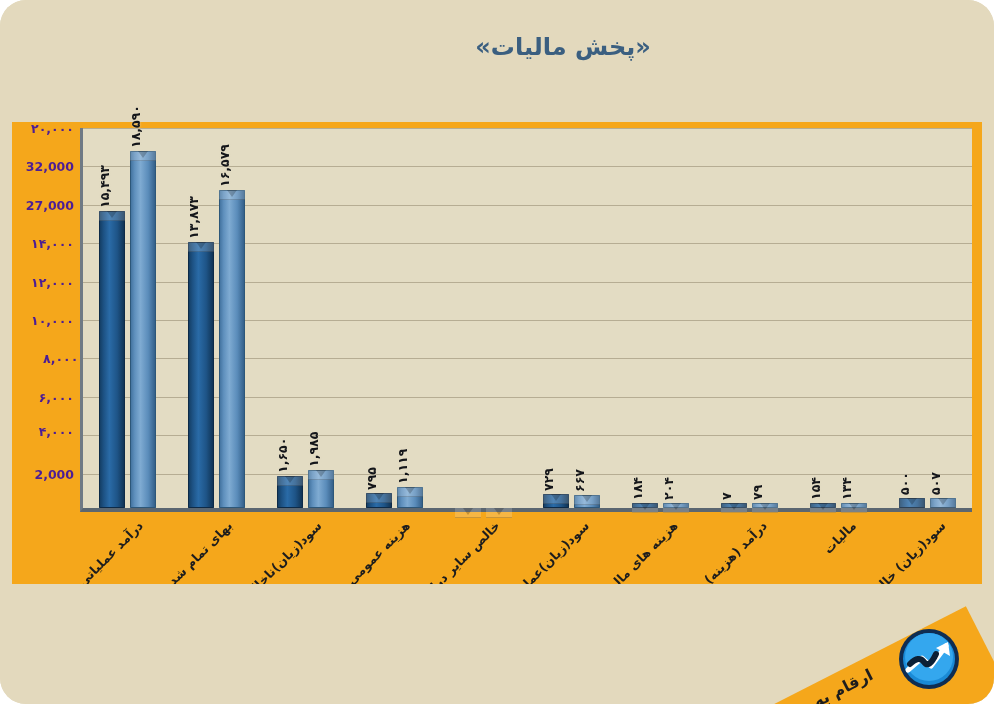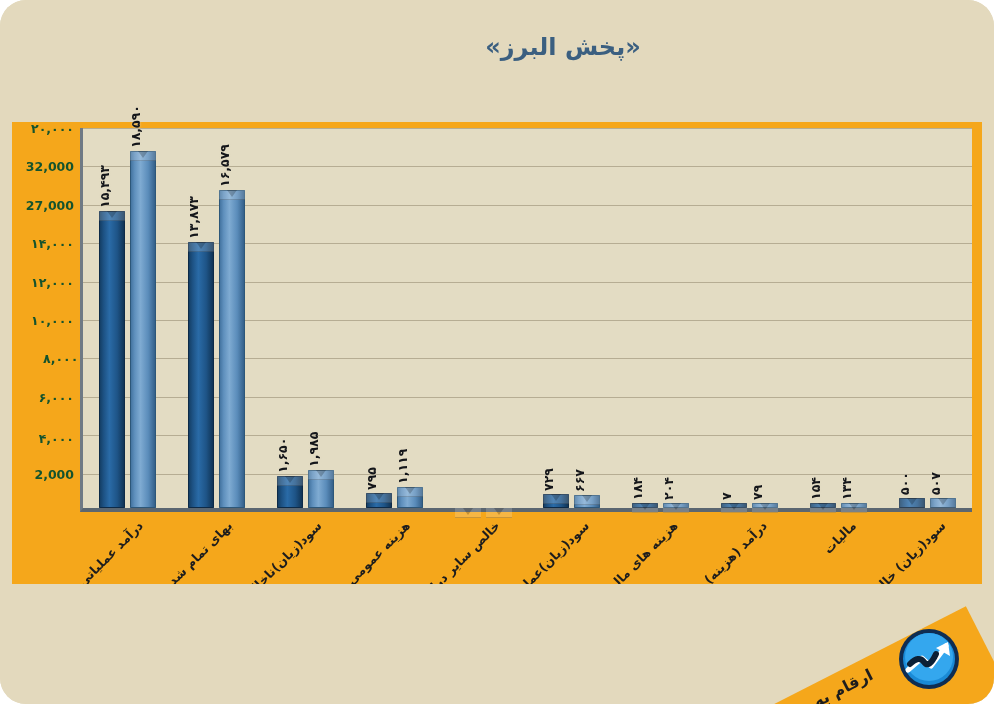--- a/index.html
+++ b/index.html
@@ -66,21 +66,21 @@
     left: 0px; top: 0px;
     width: 66px; height: 390px;
   }
   .ytick {
     position: absolute;
     right: 4px;
     width: 62px;
     text-align: right;
     font-size: 12.5px;
     font-weight: bold;
-    color: #14532d;
+    color: #4c1d95;
     transform: translateY(-50%);
     white-space: nowrap;
     direction: ltr;
   }
 
   
   #plot {
     position: absolute;
     left: 68px; top: 6px;
     width: 892px; height: 384px;
@@ -234,29 +234,29 @@
 </style>
 </head>
 <body>
 
 <div id="root">
 
   <div id="header">
 
 
     <div id="title-block">
-      <div id="chart-subtitle">«پخش البرز»</div>
+      <div id="chart-subtitle">«پخش مالیات»</div>
     </div>
   </div>
 
   <div id="panel">
 
     <div id="yaxis">
         <div class="ytick" style="top: 351.6px;">2,000</div>
-        <div class="ytick" style="top: 316px;">۴,۰۰۰</div>
+        <div class="ytick" style="top: 309px;">۴,۰۰۰</div>
         <div class="ytick" style="top: 274.8px;">۶,۰۰۰</div>
         <div class="ytick" style="top: 236.4px; padding-left: 31px;">۸,۰۰۰</div>
         <div class="ytick" style="top: 198px;">۱۰,۰۰۰</div>
         <div class="ytick" style="top: 159.6px;">۱۲,۰۰۰</div>
         <div class="ytick" style="top: 121.2px; padding-left: 10px;">۱۴,۰۰۰</div>
         <div class="ytick" style="top: 82.8px;">27,000</div>
         <div class="ytick" style="top: 44.4px;">32,000</div>
         <div class="ytick" style="top: 6px;">۲۰,۰۰۰</div>
       </div>
 

